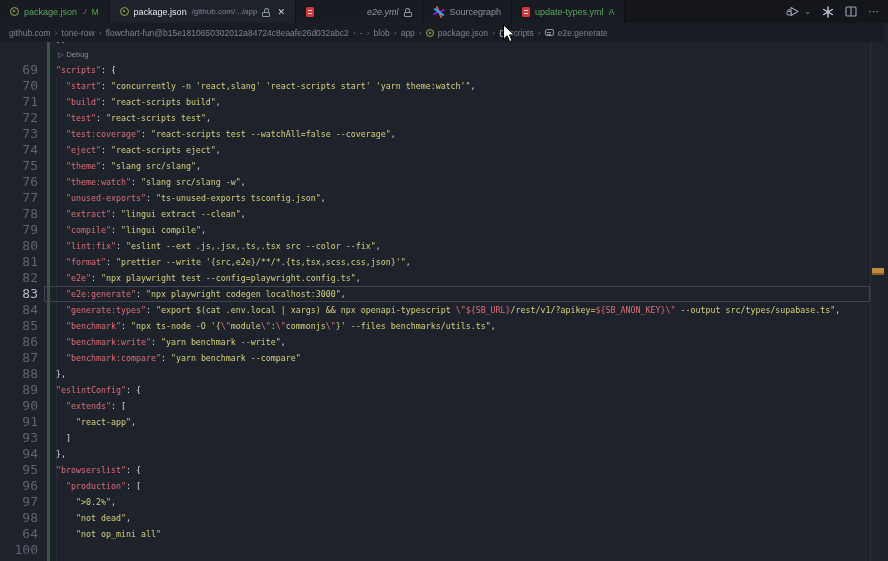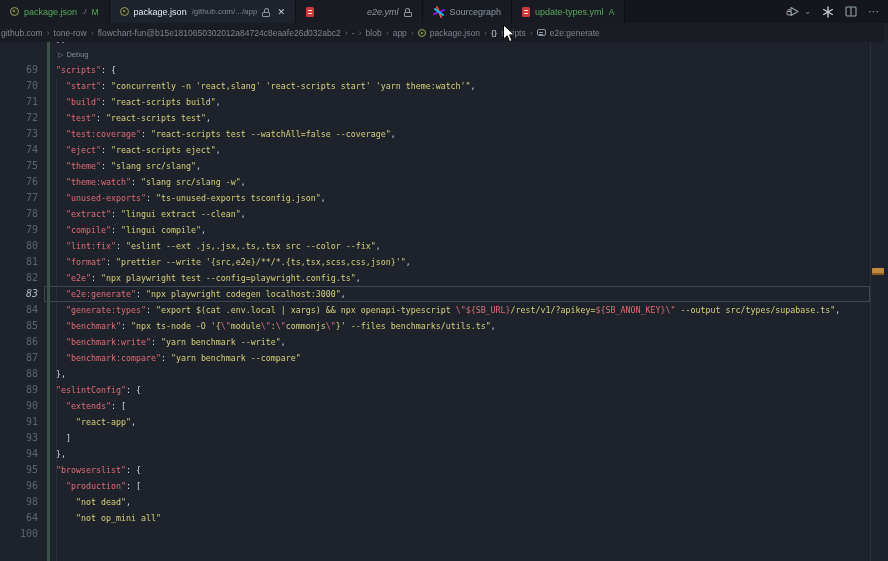--- a/index.html
+++ b/index.html
@@ -58,21 +58,21 @@
     position:absolute; right:8px; top:0; height:23px;
     display:flex; align-items:center; gap:11px; color:#9aa3ad;
   }
   .tab-actions .more { font-size:11px; letter-spacing:1px; }
   .tab-actions .chev { font-size:8px; margin-left:-8px; color:#8b949e; }
 
   
   .breadcrumbs {
     position:absolute; top:23px; left:0; right:4px; height:19px;
     background:#191c23; display:flex; align-items:center;
-    padding-left:1px; font-size:8.5px; color:#7d8590; white-space:nowrap;
+    padding-left:9px; font-size:8.5px; color:#7d8590; white-space:nowrap;
     overflow:hidden;
   }
   .crumb { display:flex; align-items:center; gap:4px; }
   .crumb-sep { color:#5c636d; margin:0 4px; font-size:9px; }
   .crumb .braces { color:#9aa3ad; font-weight:bold; font-size:8px; }
   .crumb .ic-npm { width:8px; height:8px; }
   .ic-abc {
     width:9px; height:7px; border:1px solid #8b949e; border-radius:2px;
     position:relative; flex:none;
   }
@@ -103,23 +103,23 @@
   }
   .codelens {
     height:15px; line-height:15px; padding-left:58px;
     font-family:"Liberation Sans", sans-serif; font-size:7.5px; color:#848d97;
   }
   .codelens .play { font-size:7px; margin-right:3px; }
   .line {
     display:flex; height:16px; line-height:16px; white-space:pre; position:relative;
   }
   .ln {
-    flex:none; width:38px; text-align:right; color:#5d6470; font-size:10px;
-  }
-  .line.current .ln { color:#b3bac4;font-style:italic; }
+    flex:none; width:38px; text-align:right; color:#5d6470; font-size:13px;
+  }
+  .line.current .ln { color:#b3bac4; }
   .line.current::before {
     content:""; position:absolute; left:44px; right:18px; top:0; bottom:0;
     border:1px solid #3d4452; pointer-events:none;
   }
   .code { margin-left:8px; }
   .t-k { color:#e06c75; }
   .t-s { color:#d7d17b; }
   .t-p { color:#d7dae0; }
   .t-e { color:#e06c75; }
 
@@ -279,20 +279,21 @@
       <div class="line"><span class="ln">86</span><span class="code"><span class="t-p">    </span><span class="t-k">"benchmark:write"</span><span class="t-p">: </span><span class="t-s">"yarn benchmark --write"</span><span class="t-p">,</span></span></div>
       <div class="line"><span class="ln">87</span><span class="code"><span class="t-p">    </span><span class="t-k">"benchmark:compare"</span><span class="t-p">: </span><span class="t-s">"yarn benchmark --compare"</span></span></div>
       <div class="line"><span class="ln">88</span><span class="code"><span class="t-p">  },</span></span></div>
       <div class="line"><span class="ln">89</span><span class="code"><span class="t-p">  </span><span class="t-k">"eslintConfig"</span><span class="t-p">: {</span></span></div>
       <div class="line"><span class="ln">90</span><span class="code"><span class="t-p">    </span><span class="t-k">"extends"</span><span class="t-p">: [</span></span></div>
       <div class="line"><span class="ln">91</span><span class="code"><span class="t-p">      </span><span class="t-s">"react-app"</span><span class="t-p">,</span></span></div>
       <div class="line"><span class="ln">93</span><span class="code"><span class="t-p">    ]</span></span></div>
       <div class="line"><span class="ln">94</span><span class="code"><span class="t-p">  },</span></span></div>
       <div class="line"><span class="ln">95</span><span class="code"><span class="t-p">  </span><span class="t-k">"browserslist"</span><span class="t-p">: {</span></span></div>
       <div class="line"><span class="ln">96</span><span class="code"><span class="t-p">    </span><span class="t-k">"production"</span><span class="t-p">: [</span></span></div>
+      <div class="line"><span class="ln">97</span><span class="code"><span class="t-p">      </span><span class="t-s">"&gt;0.2%"</span><span class="t-p">,</span></span></div>
       <div class="line"><span class="ln">98</span><span class="code"><span class="t-p">      </span><span class="t-s">"not dead"</span><span class="t-p">,</span></span></div>
       <div class="line"><span class="ln">64</span><span class="code"><span class="t-p">      </span><span class="t-s">"not op_mini all"</span></span></div>
       <div class="line"><span class="ln">100</span><span class="code"></span></div>
     </div>
 </div>
 
 <div class="scroll-divider"></div>
 <div class="scroll-track"></div>
 <div class="ruler-marker"></div>
 

